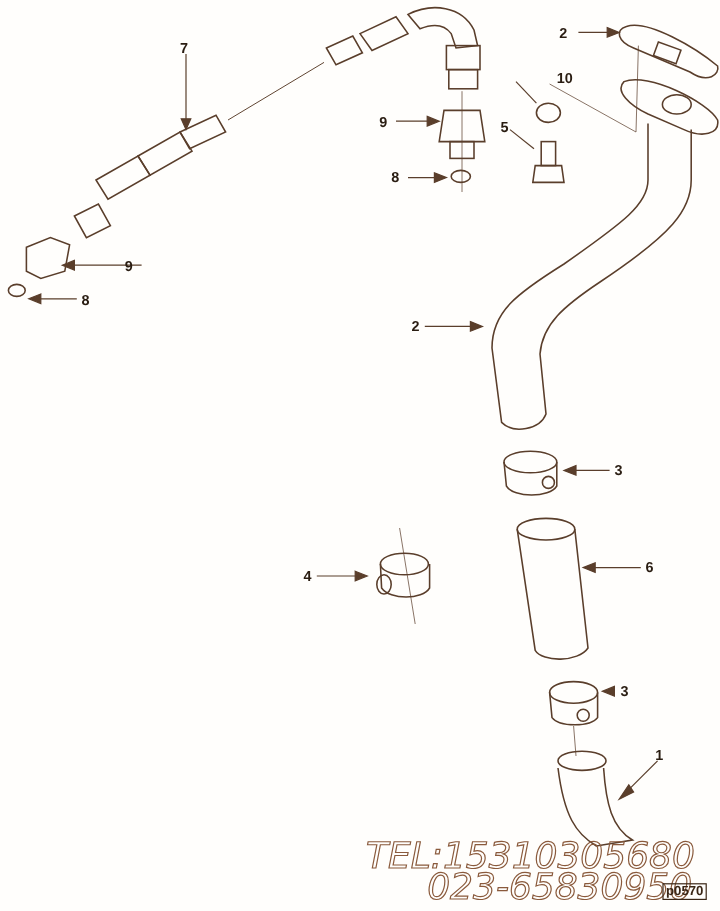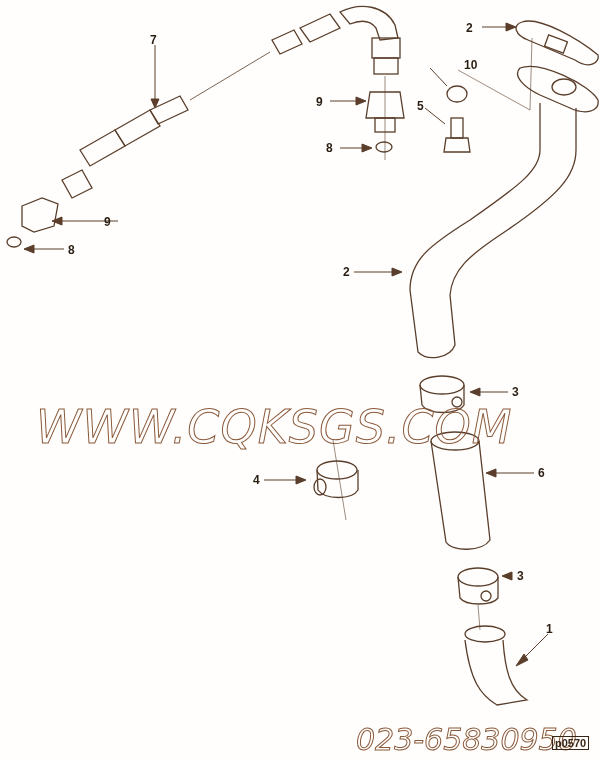--- a/index.html
+++ b/index.html
@@ -119,16 +119,16 @@
   <div class="lbl" style="left:417px;top:99px;">5</div>
   <div class="lbl" style="left:538px;top:466px;">6</div>
   <div class="lbl" style="left:150px;top:33px;">7</div>
   <div class="lbl" style="left:326px;top:141px;">8</div>
   <div class="lbl" style="left:68px;top:243px;">8</div>
   <div class="lbl" style="left:316px;top:95px;">9</div>
   <div class="lbl" style="left:104px;top:215px;">9</div>
   <div class="lbl" style="left:420px;top:58px;margin-left:44px;">10</div>
   <div class="lbl" style="left:466px;top:21px;">2</div>
 
-  <div class="wm" style="left:36px;top:400px;font-size:46px;letter-spacing:1px;">WWW.CQKSGS.COM</div>
+  <div class="wm" style="left:305px;top:696px;font-size:30px;">TEL:15310305680</div>
   <div class="wm" style="left:356px;top:722px;font-size:30px;">023-65830950</div>
   <div class="code">p0570</div>
 </div>
 
 </body></html>

